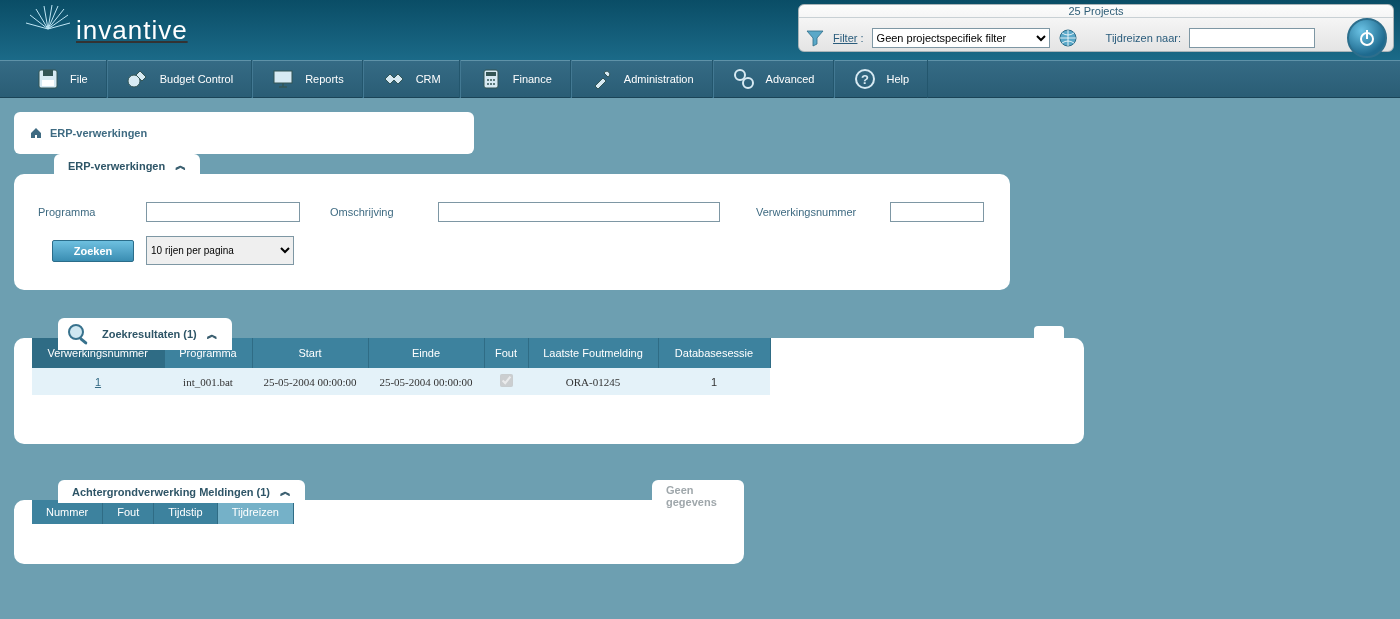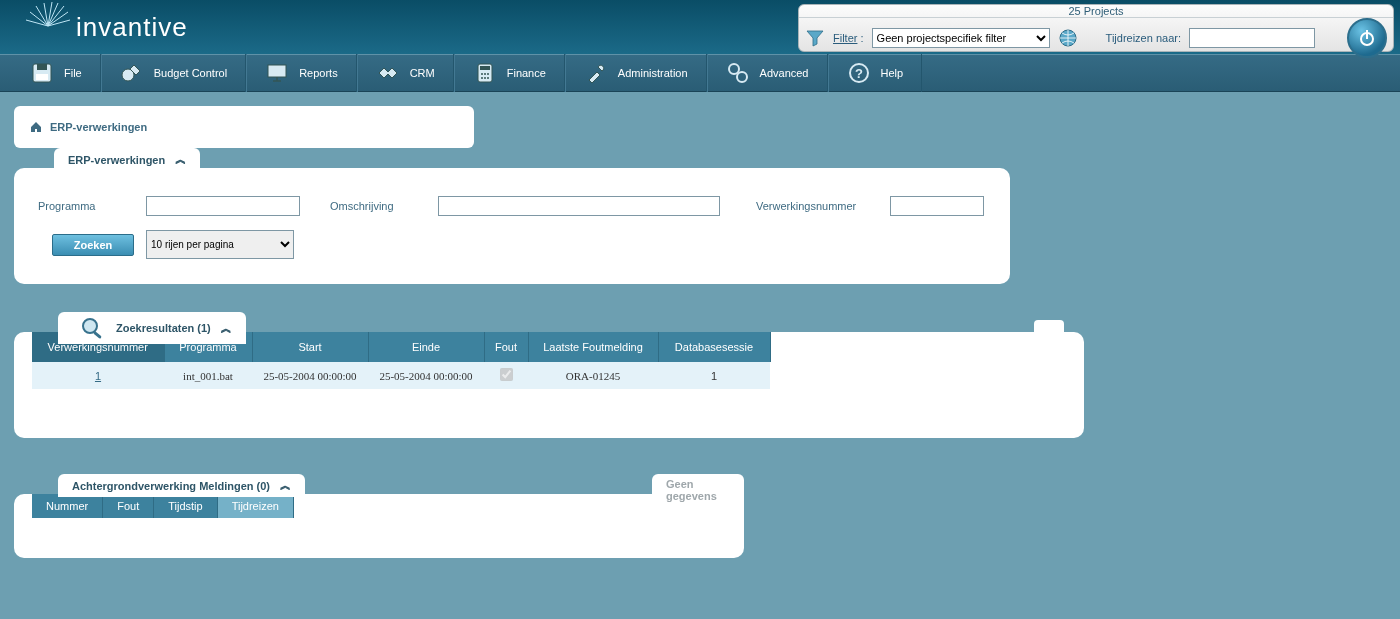--- a/index.html
+++ b/index.html
@@ -8,25 +8,26 @@
   font-size: 11px;
   background: #6d9fb1;
   width: 1400px;
   height: 619px;
   overflow: hidden;
   color: #333;
 }
 
 
 .header {
-  height: 54px;
+  height: 60px;
   background: linear-gradient(to bottom, #0a4d66 0%, #1b6a88 100%);
   position: relative;
   display: flex;
   align-items: center;
+  text-decoration: underline;
 }
 .logo {
   margin-left: 30px;
   color: #fff;
   font-size: 26px;
   letter-spacing: 1px;
   font-weight: 300;
   display: flex;
   align-items: center;
   gap: 4px;
@@ -93,21 +94,21 @@
 .power-btn svg { width: 20px; height: 20px; }
 
 
 .menubar {
   height: 38px;
   background: linear-gradient(to bottom, #356b85 0%, #2a5d75 100%);
   border-top: 1px solid #5f92a8;
   border-bottom: 1px solid #1a4457;
   display: flex;
   align-items: center;
-  padding-left: 12px;
+  padding-left: 18px;
 }
 .menu-item {
   display: flex;
   align-items: center;
   gap: 10px;
   color: #fff;
   padding: 0 18px;
   height: 38px;
   cursor: pointer;
   border-right: 1px solid #23566d;
@@ -200,21 +201,21 @@
   font-size: 10px;
   border: 1px solid #7e97a4;
 }
 
 
 .panel-results {
   width: 1070px;
   height: 106px;
   margin-top: 48px;
 }
-.panel-results .panel-tab { left: 44px; padding-left: 20px; }
+.panel-results .panel-tab { left: 44px; padding-left: 6px; }
 .mag-icon { width: 28px; height: 24px; }
 .notch {
   position: absolute;
   top: -12px;
   right: 20px;
   width: 30px;
   height: 12px;
   background: #fff;
   border-radius: 4px 4px 0 0;
 }
@@ -457,21 +458,21 @@
         <td><input type="checkbox" checked="" disabled="" style=""></td>
         <td class="left">ORA-01245</td>
         <td>1</td>
       </tr>
     </tbody>
   </table>
 </div>
 
 <div class="panel panel-msg">
   <div class="panel-tab">
-    <span>Achtergrondverwerking Meldingen (0)</span>
+    <span>Achtergrondverwerking Meldingen (1)</span>
     <span class="chev">︽</span>
   </div>
   <div class="tab-nodata">Geen gegevens</div>
   <table class="tbl2">
     <thead>
       <tr>
         <th>Nummer</th>
         <th>Fout</th>
         <th>Tijdstip</th>
         <th class="last">Tijdreizen</th>

